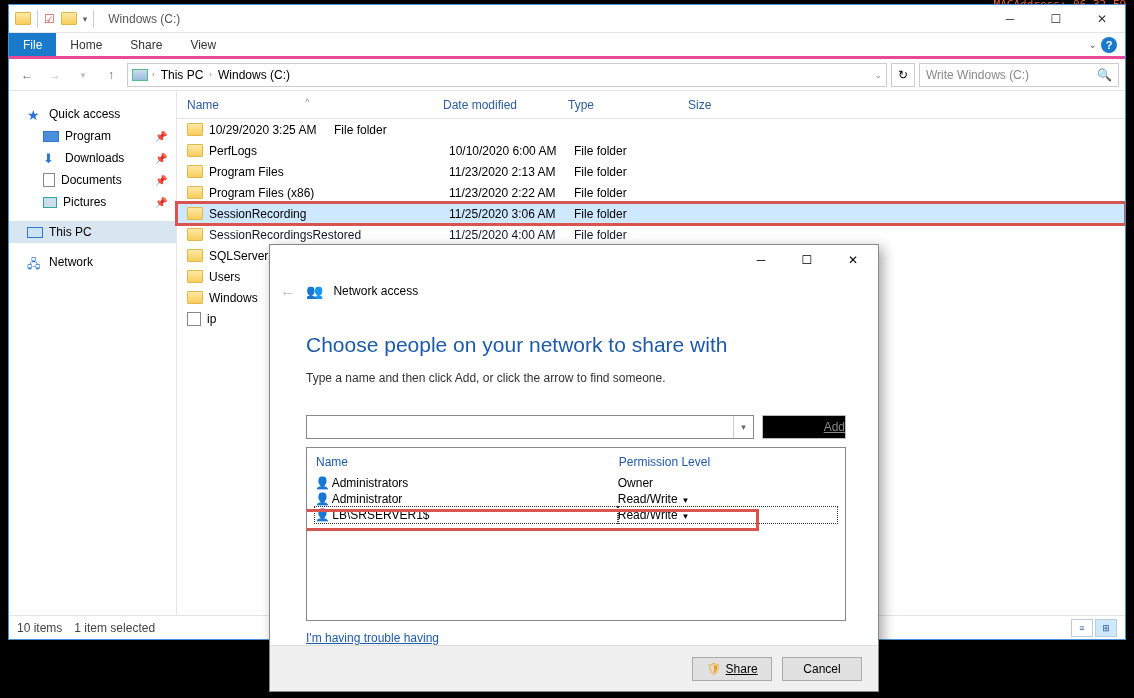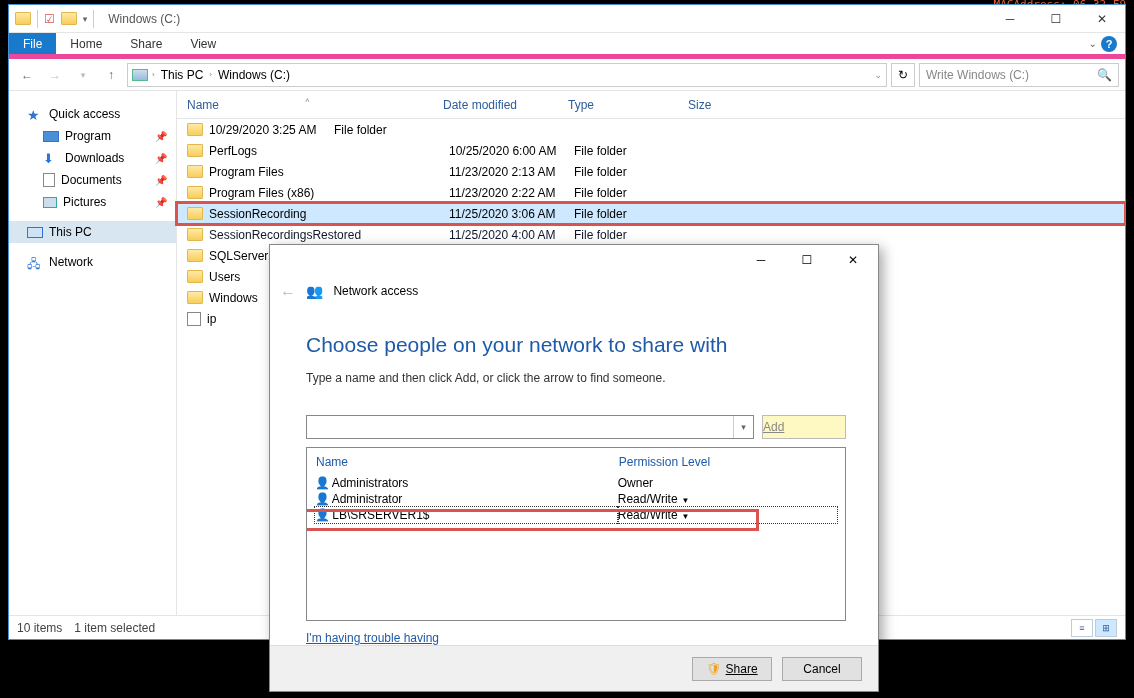--- a/index.html
+++ b/index.html
@@ -13,21 +13,21 @@
     display: flex; flex-direction: column;
   }
   .titlebar { height: 28px; display: flex; align-items: center; background: #fff; border-bottom: 1px solid #e5e5e5; }
   .titlebar .qat { display: flex; align-items: center; gap: 6px; padding: 0 6px; }
   .folder-icon-sm { width: 16px; height: 13px; background: linear-gradient(#ffe9a6,#f7ce5b); border:1px solid #e0b84e; border-radius:1px; display:inline-block; }
   .titlebar .divider { width:1px; height:18px; background:#ccc; }
   .titlebar .title { padding-left: 8px; color:#555; }
   .win-controls { margin-left:auto; display:flex; }
   .win-controls div { width:46px; height:28px; display:flex; align-items:center; justify-content:center; color:#333; }
 
-  .ribbon-tabs { height:26px; display:flex; align-items:stretch; border-bottom:5px solid #ec4899; padding-right:8px; }
+  .ribbon-tabs { height:26px; display:flex; align-items:stretch; border-bottom:3px solid #ec4899; padding-right:8px; }
   .ribbon-tabs .file-tab { background:#1979ca; color:#fff; padding:0 14px; display:flex; align-items:center; }
   .ribbon-tabs .tab { padding:0 14px; display:flex; align-items:center; color:#333; }
   .ribbon-tabs .spacer { flex:1; }
   .ribbon-tabs .chev { align-self:center; color:#666; font-size:10px; padding-right:4px; }
   .ribbon-tabs .help { width:16px; height:16px; border-radius:50%; background:#1979ca; color:#fff; display:flex; align-items:center; justify-content:center; font-weight:bold; align-self:center; font-size:11px; }
 
   .addressbar { height:32px; display:flex; align-items:center; padding:0 6px; gap:4px; border-bottom:1px solid #e5e5e5; }
   .navbtn { width:24px; height:24px; display:flex; align-items:center; justify-content:center; color:#666; }
   .navbtn.disabled { color:#bbb; }
   .crumb-box { flex:1; height:24px; border:1px solid #ccc; display:flex; align-items:center; padding:0 4px; gap:4px; }
@@ -87,21 +87,21 @@
   .dlg-title div { width:46px; height:30px; display:flex; align-items:center; justify-content:center; }
   .dlg-nav { height:32px; display:flex; align-items:center; padding:0 10px; gap:10px; }
   .dlg-nav .back { color:#bbb; font-size:16px; }
   .dlg-nav .heading-icon { font-size:14px; }
   .dlg-body { flex:1; padding: 8px 32px 0 36px; display:flex; flex-direction:column; }
   .dlg-body h2 { font-size:21px; color:#1e5aa8; font-weight:400; margin:18px 0 14px 0; }
   .dlg-body .sub { font-size:12px; color:#333; margin-bottom:30px; }
   .add-row { display:flex; gap:8px; margin-bottom:8px; }
   .add-row .combo { flex:1; height:24px; border:1px solid #888; display:flex; align-items:center; }
   .add-row .combo .chev { margin-left:auto; width:20px; text-align:center; border-left:1px solid #ccc; height:100%; display:flex; align-items:center; justify-content:center; font-size:9px; color:#666; }
-  .add-row .addbtn { width:84px; height:24px; border:1px solid #bbb; background:#fef9c3; color:#888; display:flex; align-items:center; justify-content:flex-start; }
+  .add-row .addbtn { width:84px; height:24px; border:1px solid #bbb; background:#000000; color:#888; display:flex; align-items:center; justify-content:flex-end; }
   .plist { border:1px solid #888; height:174px; padding:6px 8px; overflow:auto; }
   .plist table { width:100%; border-collapse:collapse; }
   .plist th { text-align:left; font-weight:400; color:#1e5aa8; padding-bottom:6px; }
   .plist td { padding:1px 0; }
   .plist .person-icon { width:14px; display:inline-block; }
   .plist .perm { white-space:nowrap; }
   .plist .dd { font-size:8px; padding-left:4px; }
   .plist tr.sel td { outline:1px dotted #333; }
   .trouble { margin-top:10px; }
   .trouble a { color:#1e5aa8; font-size:12px; }
@@ -219,21 +219,21 @@
       </div>
       <div class="filelist" id="filelist">
           <div class="filerow">
             <span class="folder-icon-sm ficon"></span>
             <span class="c-date">10/29/2020 3:25 AM</span>
             <span class="c-type">File folder</span>
           </div>
           <div class="filerow">
             <span class="folder-icon-sm ficon"></span>
             <span class="c-name">PerfLogs</span>
-            <span class="c-date">10/25/2020 6:00 AM</span>
+            <span class="c-date">10/10/2020 6:00 AM</span>
             <span class="c-type">File folder</span>
           </div>
           <div class="filerow">
             <span class="folder-icon-sm ficon"></span>
             <span class="c-name">Program Files</span>
             <span class="c-date">11/23/2020 2:13 AM</span>
             <span class="c-type">File folder</span>
           </div>
           <div class="filerow">
             <span class="folder-icon-sm ficon"></span>

